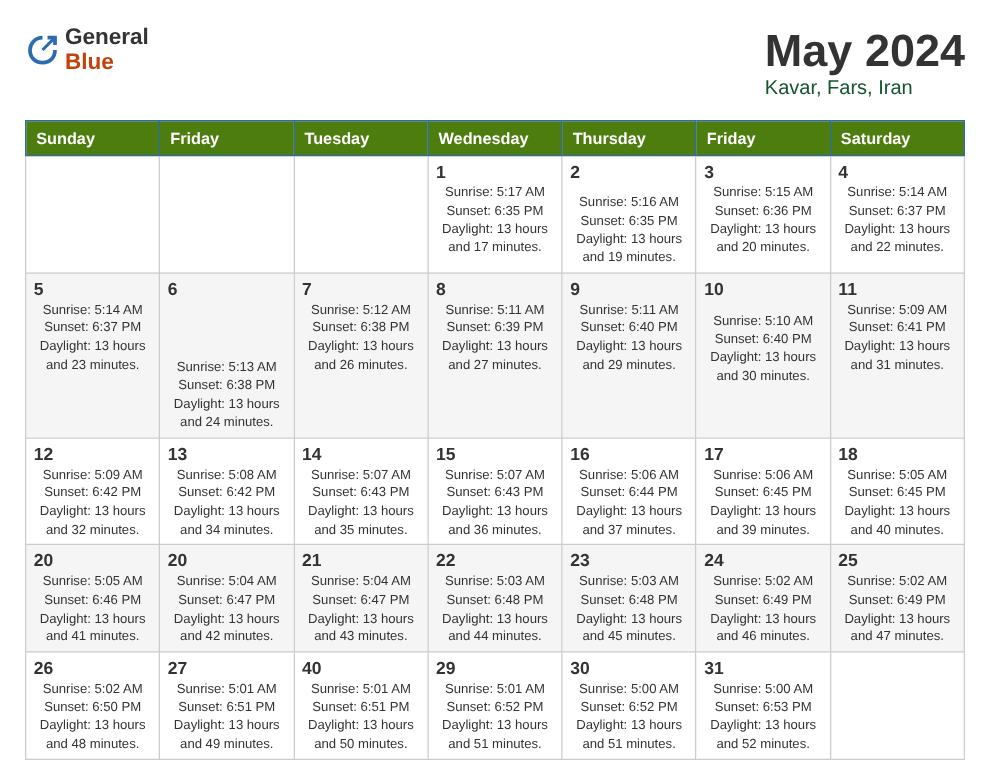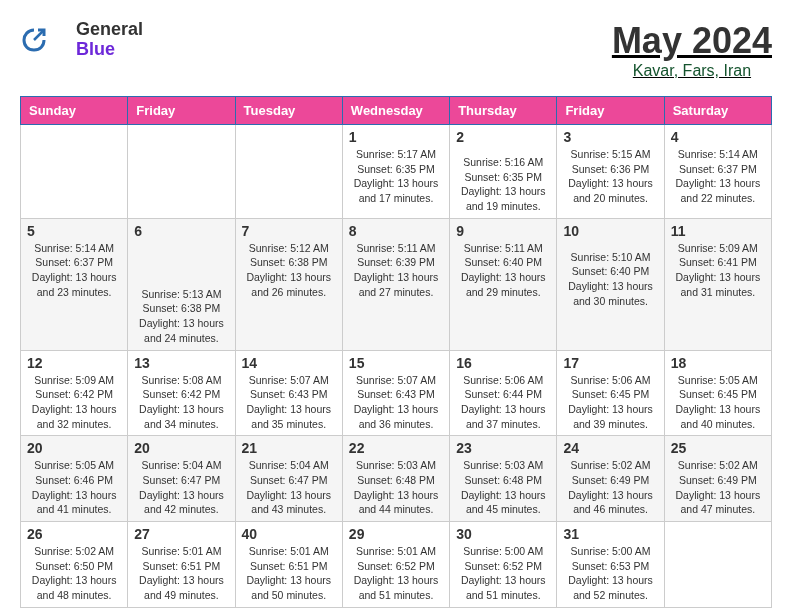--- a/index.html
+++ b/index.html
@@ -12,61 +12,59 @@
     }
     .header {
       display: flex;
       justify-content: space-between;
       align-items: flex-start;
       margin-bottom: 16px;
     }
     .logo {
       display: flex;
       align-items: center;
-      gap: 24px;
     }
     .logo-text {
       display: flex;
       flex-direction: column;
       line-height: 1.1;
     }
     .logo-general {
       font-size: 18px;
       font-weight: bold;
       color: #333;
     }
     .logo-blue {
       font-size: 18px;
       font-weight: bold;
-      color: #6d28d9;
+      color: #c2410c;
     }
     .logo-icon {
       width: 28px;
       height: 28px;
       margin-right: 4px;
     }
     .title-block {
-      text-align: center;
-      text-decoration: underline;
+      text-align: left;
     }
     .month-title {
       font-size: 36px;
       font-weight: bold;
       color: #333;
     }
     .location {
       font-size: 16px;
       color: #14532d;
     }
     .calendar {
       width: 100%;
       border-collapse: collapse;
     }
     .calendar th {
-      background-color: #ec4899;
+      background-color: #4d7c0f;
       color: #fff;
       text-align: left;
       padding: 6px 8px;
       font-size: 13px;
       border: 1px solid #2b6cb0;
     }
     .calendar td {
       border: 1px solid #ccc;
       vertical-align: top;
       padding: 4px 6px;

